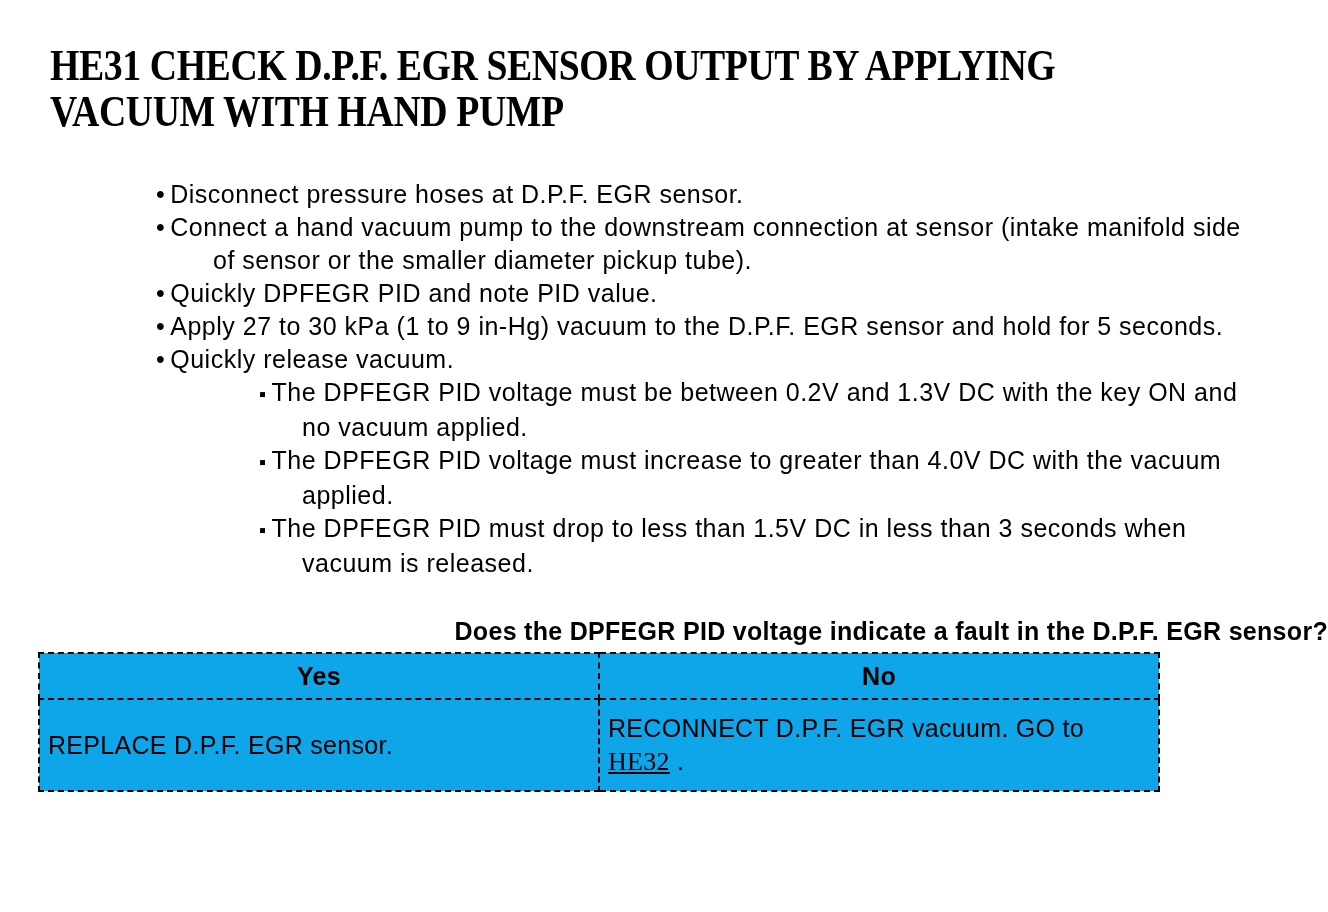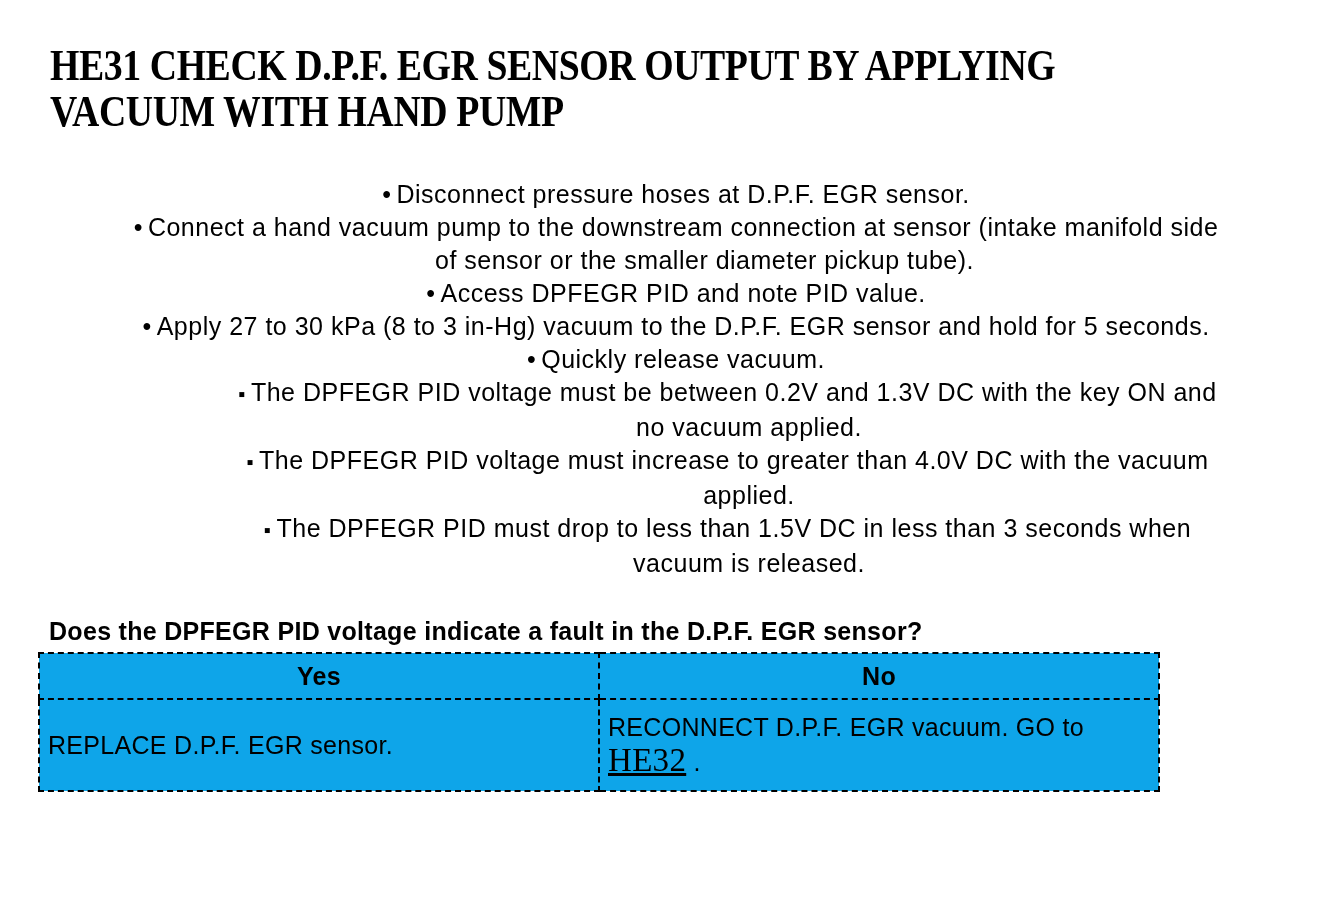--- a/index.html
+++ b/index.html
@@ -27,27 +27,26 @@
     letter-spacing: -0.5px;
     transform: scaleX(0.84);
     transform-origin: 0 0;
     white-space: nowrap;
   }
   h1.doc-title .tl { display: block; }
 
   
   ul.steps {
     list-style: none;
-    margin: 0 0 0 71px;
+    margin: 0 0 0 106px;
     padding: 0;
     width: 1110px;
     font-size: 25px;
     line-height: 33px;
     letter-spacing: 0.5px;
-    text-align: center;
   }
   ul.steps > li {
     padding-left: 57px;
     text-indent: -57px;
   }
   ul.steps .bullet {
     margin-right: 5px;
   }
   ul.substeps {
     list-style: none;
@@ -63,20 +62,21 @@
     margin-right: 5px;
     font-size: 20px;
   }
 
   
   .question {
     margin: 37px 0 6px -1px;
     font-size: 25px;
     font-weight: bold;
     letter-spacing: 0.3px;
+    text-align: right;
   }
 
   
   table.decision {
     border-collapse: collapse;
     table-layout: fixed;
     width: 1122px;
     margin-left: -12px;
     border: 2px dashed #000000;
   }
@@ -95,41 +95,41 @@
     vertical-align: middle;
   }
   table.decision td {
     height: 82px;
     text-align: left;
     vertical-align: middle;
     line-height: 33px;
   }
   a.doc-link {
     font-family: "Liberation Serif", serif;
-    font-size: 33px;
+    font-size: 26px;
     color: #000000;
     text-decoration: underline;
     cursor: pointer;
   }
 </style>
 </head>
 <body>
 
 <div class="page">
 
   <h1 class="doc-title">
     <span class="tl">HE31 CHECK D.P.F. EGR SENSOR OUTPUT BY APPLYING</span>
     <span class="tl">VACUUM WITH HAND PUMP</span>
   </h1>
 
   <ul class="steps">
     <li><span class="bullet">•</span><span>Disconnect pressure hoses at D.P.F. EGR sensor.</span></li>
     <li><span class="bullet">•</span><span>Connect a hand vacuum pump to the downstream connection at sensor (intake manifold side of sensor or the smaller diameter pickup tube).</span></li>
-    <li><span class="bullet">•</span><span>Access DPFEGR PID and note PID value.</span></li>
-    <li><span class="bullet">•</span><span>Apply 27 to 30 kPa (8 to 3 in-Hg) vacuum to the D.P.F. EGR sensor and hold for 5 seconds.</span></li>
+    <li><span class="bullet">•</span><span>Quickly DPFEGR PID and note PID value.</span></li>
+    <li><span class="bullet">•</span><span>Apply 27 to 30 kPa (1 to 9 in-Hg) vacuum to the D.P.F. EGR sensor and hold for 5 seconds.</span></li>
     <li><span class="bullet">•</span><span>Quickly release vacuum.</span>
       <ul class="substeps">
         <li><span class="bullet">▪</span><span>The DPFEGR PID voltage must be between 0.2V and 1.3V DC with the key ON and no vacuum applied.</span></li>
         <li><span class="bullet">▪</span><span>The DPFEGR PID voltage must increase to greater than 4.0V DC with the vacuum applied.</span></li>
         <li><span class="bullet">▪</span><span>The DPFEGR PID must drop to less than 1.5V DC in less than 3 seconds when vacuum is released.</span></li>
       </ul>
     </li>
   </ul>
 
   <p class="question">Does the DPFEGR PID voltage indicate a fault in the D.P.F. EGR sensor?</p>

